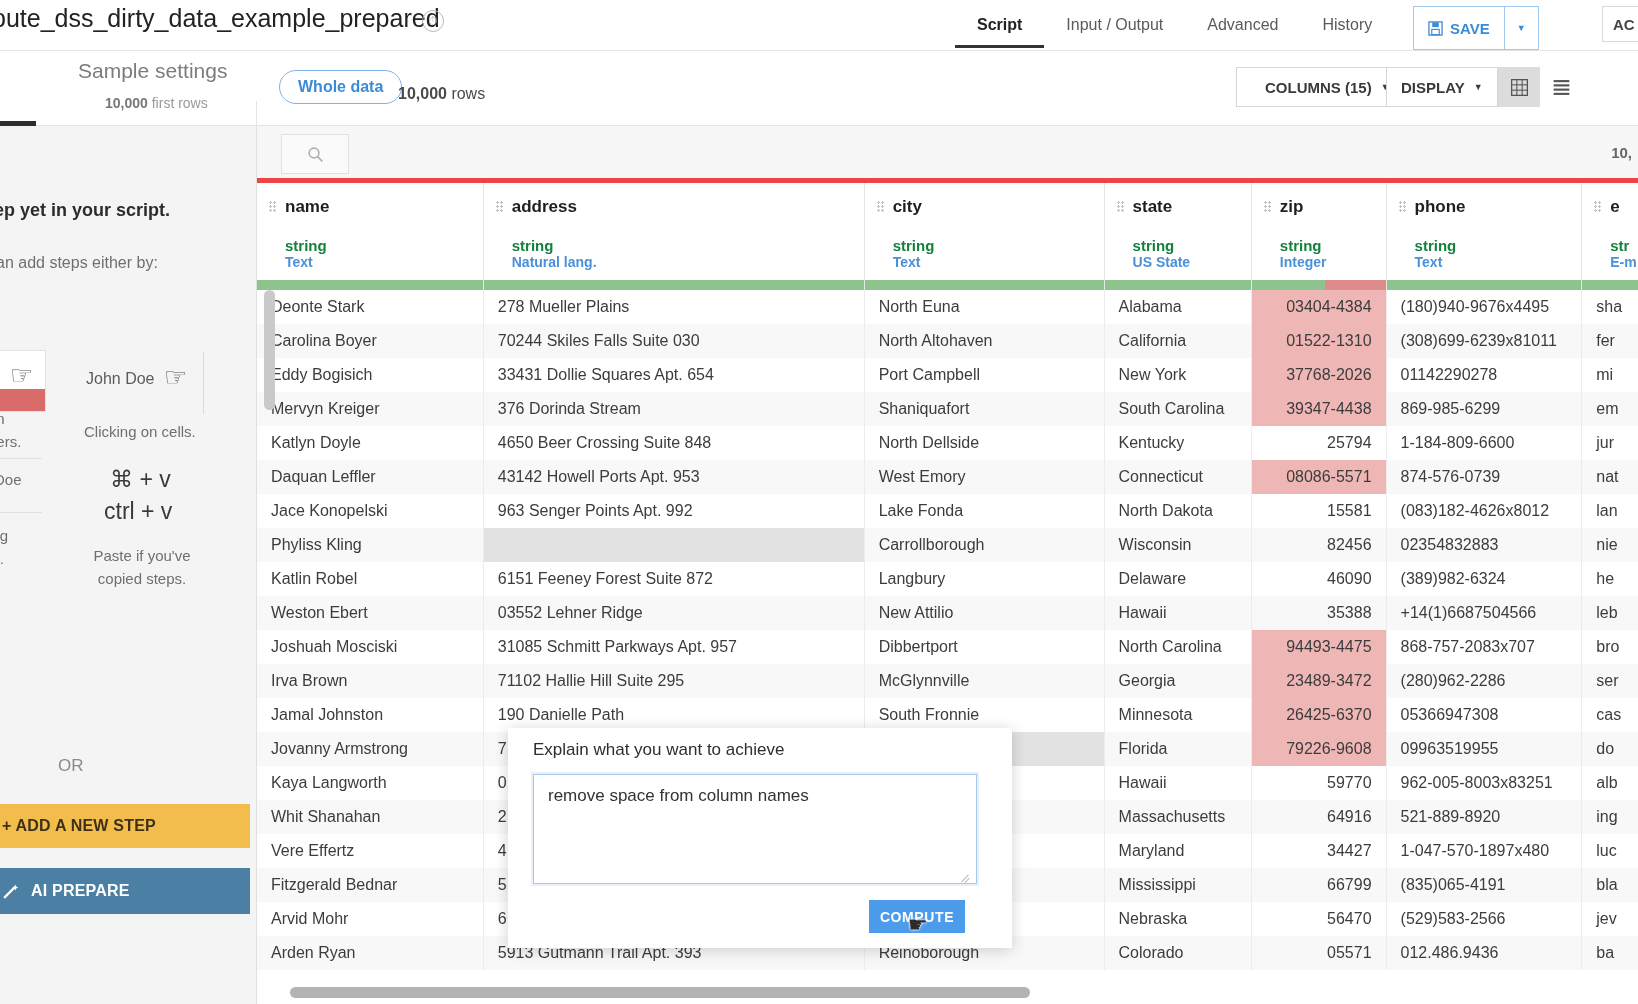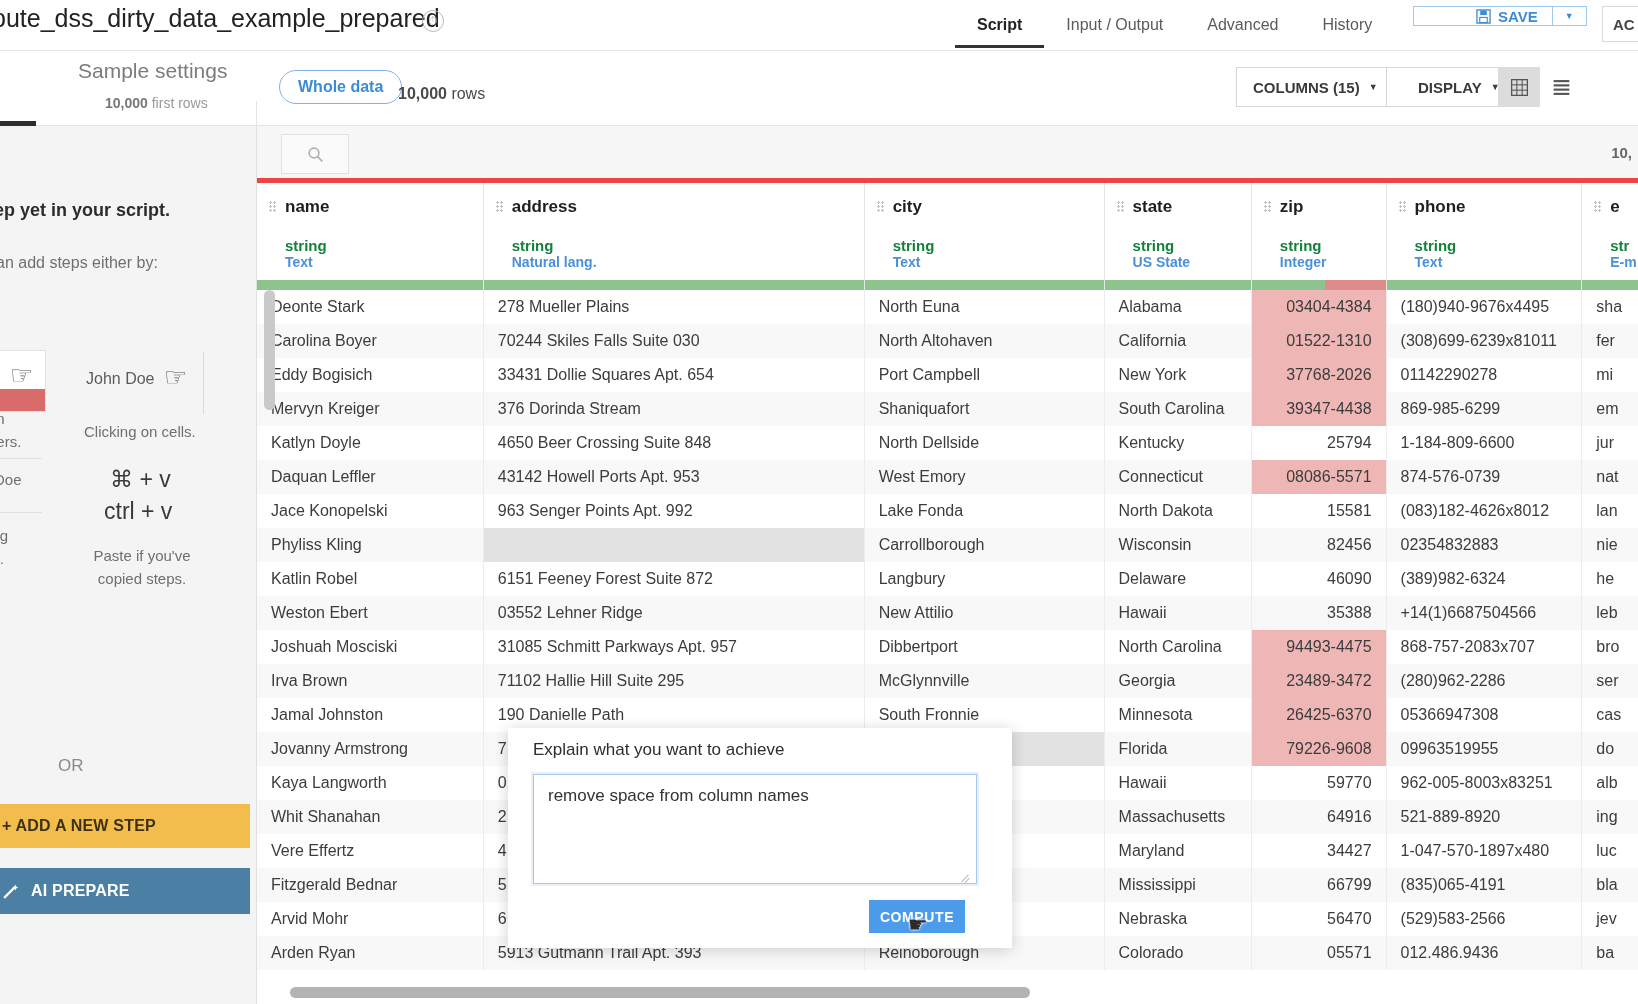--- a/index.html
+++ b/index.html
@@ -38,23 +38,22 @@
     display: flex; align-items: center; white-space: nowrap;
   }
   .nav-tab.active { color: #222; font-weight: bold; }
   .nav-tab.active::after {
     content: ""; position: absolute; bottom: 2px; height: 3px;
     background: #333; left: 0; right: 0;
   }
   .nav-tab.active { position: relative; }
   .save-grp {
     position: absolute; left: 1413px; top: 6px;
-    display: flex; height: 20px;
+    display: flex; height: 44px;
     border: 1px solid #9ec9f0;
-    padding-left: 48px;
   }
   .save-btn {
     display: flex; align-items: center; gap: 7px;
     padding: 0 14px; color: #3b8bd6; font-size: 15px; font-weight: bold;
     background: #fff; white-space: nowrap;
   }
   .save-caret {
     width: 34px; border-left: 1px solid #9ec9f0; background: #fff;
     display: flex; align-items: center; justify-content: center;
     color: #3b8bd6; font-size: 10px;
@@ -90,27 +89,27 @@
     border: 1px solid #7fb3e8; border-radius: 20px;
     padding: 7px 18px; font-size: 16px; color: #3b8bd6; font-weight: bold;
     background: #fff;
   }
   .rows-count { position: absolute; left: 398px; top: 34px; font-size: 16px; color: #4a4a4a; }
   .rows-count b { font-weight: bold; }
 
   .columns-btn {
     position: absolute; left: 1236px; top: 16px; height: 40px;
     border: 1px solid #d6d6d6; background: #fff;
-    display: flex; align-items: center; gap: 9px; padding: 0 16px;
+    display: flex; align-items: center; gap: 9px; padding: 0 28px;
     font-size: 15px; color: #3a3a3a; font-weight: bold; white-space: nowrap;
   }
   .display-btn {
     position: absolute; left: 1386px; top: 16px; height: 40px;
     border: 1px solid #d6d6d6; background: #fff;
-    display: flex; align-items: center; gap: 9px; padding: 0 31px;
+    display: flex; align-items: center; gap: 9px; padding: 0 14px;
     font-size: 15px; color: #3a3a3a; font-weight: bold; white-space: nowrap;
   }
   .view-grid, .view-list {
     position: absolute; top: 16px; height: 40px; width: 42px;
     display: flex; align-items: center; justify-content: center;
   }
   .view-grid { left: 1498px; background: #dcdcdc; }
   .view-list { left: 1540px; background: #fff; }
   .caret { font-size: 9px; line-height: 1; }
 

